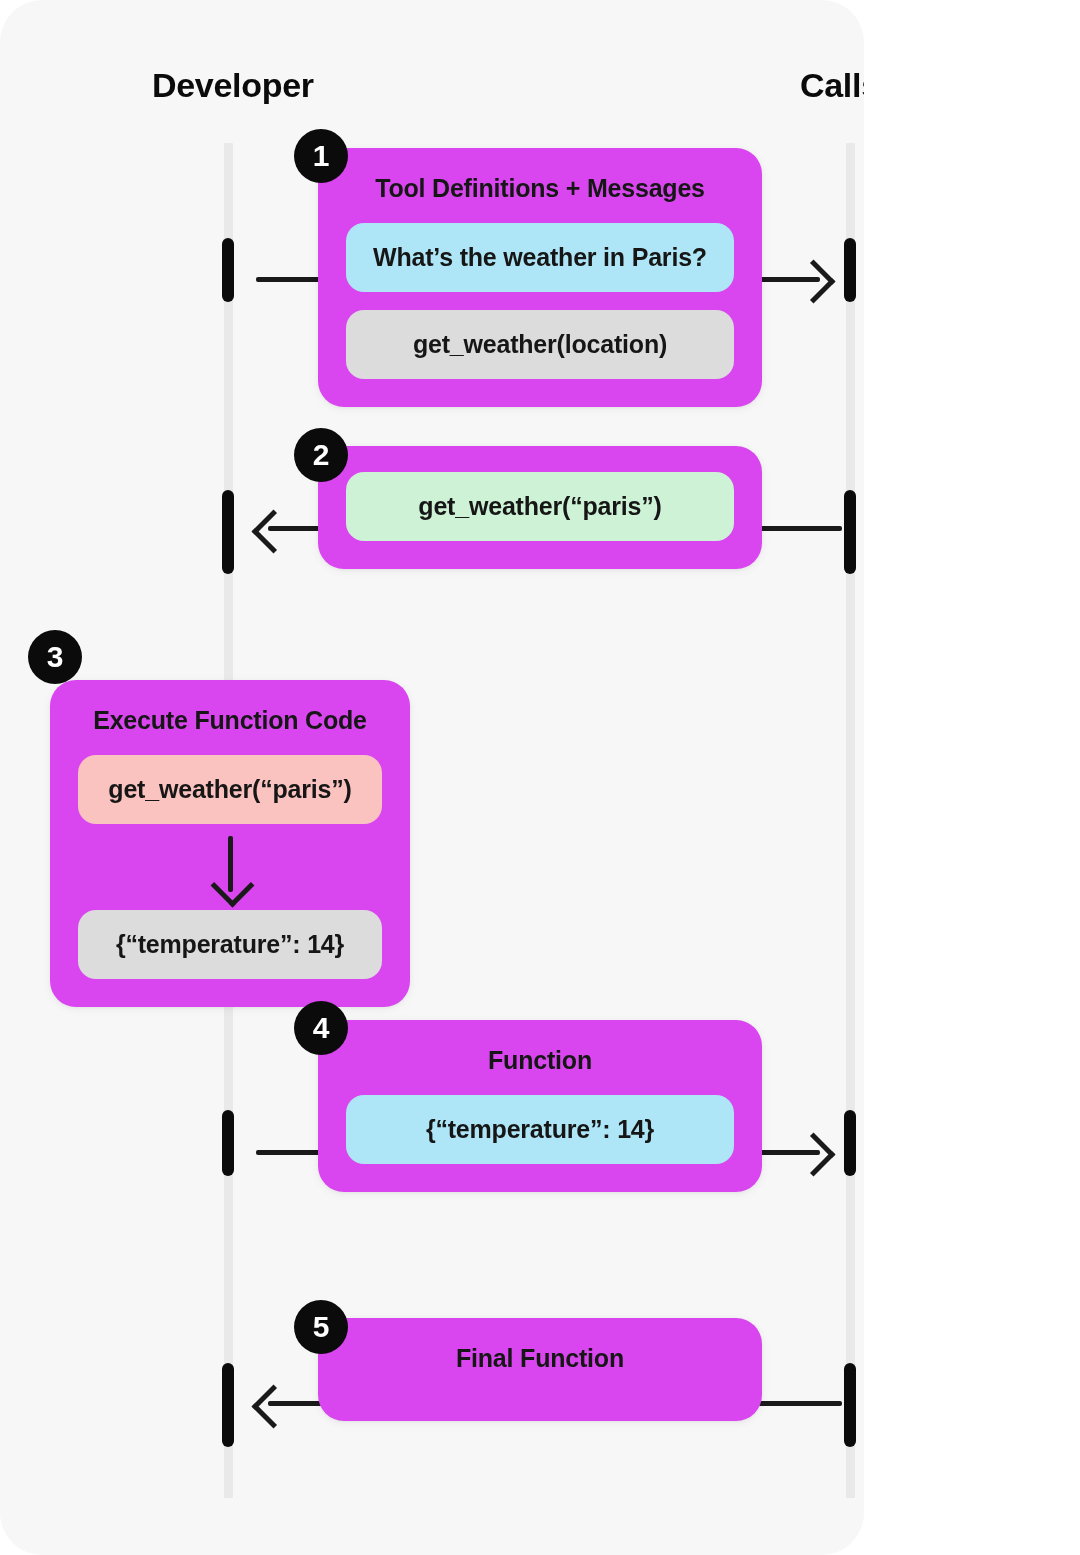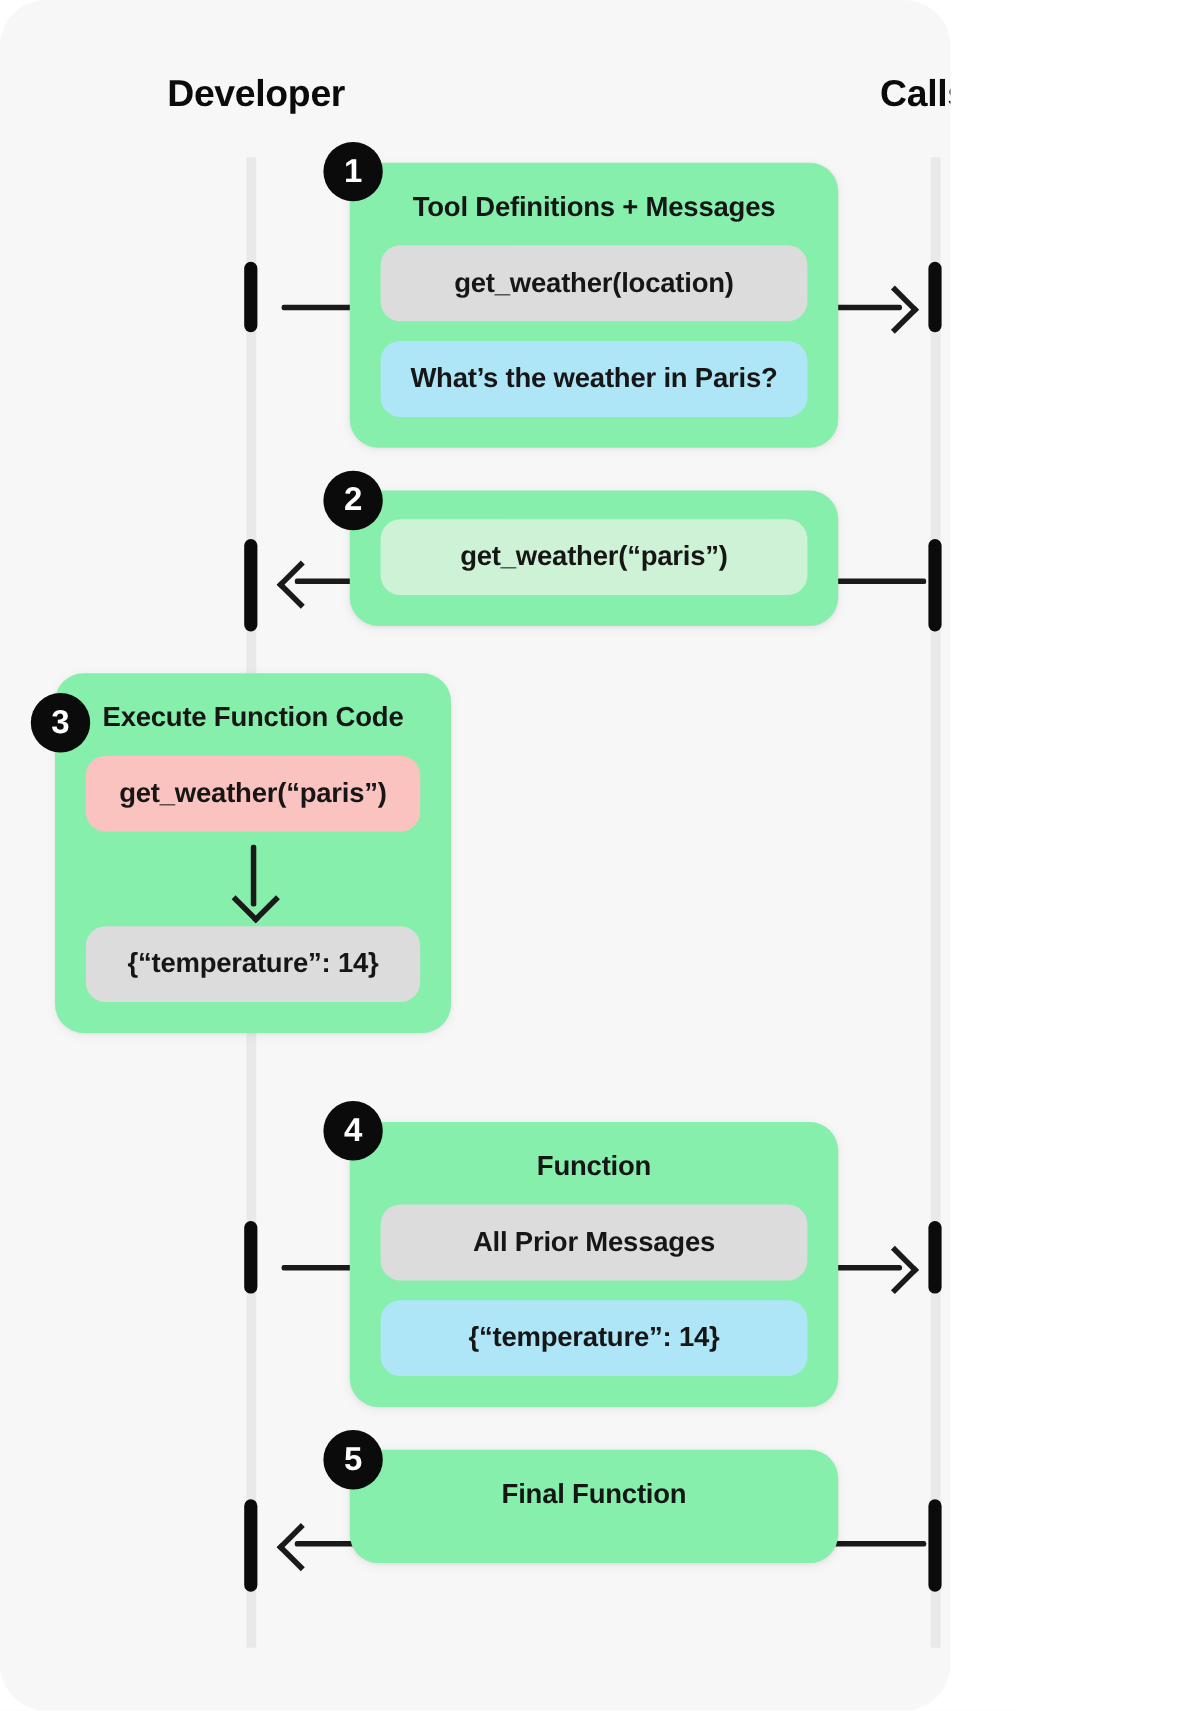--- a/index.html
+++ b/index.html
@@ -63,21 +63,21 @@
     height: 26px;
     border-top: 5px solid #1a1a1a;
     border-right: 5px solid #1a1a1a;
   }
   .arrow-head.right { transform: rotate(45deg); }
   .arrow-head.left  { transform: rotate(-135deg); }
 
   
   .card {
     position: absolute;
-    background: #86efac;
+    background: #d946ef;
     border-radius: 26px;
     box-shadow: 0 2px 10px rgba(0,0,0,0.06), 0 1px 3px rgba(0,0,0,0.04);
     box-sizing: border-box;
     padding: 26px 28px 28px 28px;
   }
   .card-title {
     text-align: center;
     font-size: 25px;
     font-weight: 700;
     color: #161616;
@@ -160,56 +160,55 @@
 
   <div class="activation" style="left:222px; top:238px; height:64px;"></div>
   <div class="activation" style="left:844px; top:238px; height:64px;"></div>
   <div class="conn-line" style="left:256px; top:277px; width:68px;"></div>
   <div class="conn-line" style="left:758px; top:277px; width:62px;"></div>
   <div class="arrow-head right" style="left:798px; top:266px;"></div>
 
   <div class="badge" style="left:294px; top:129px;">1</div>
   <div class="card" style="left:318px; top:148px; width:444px;">
     <div class="card-title">Tool Definitions + Messages</div>
+    <div class="pill pill-blue">What’s the weather in Paris?</div>
     <div class="pill pill-gray">get_weather(location)</div>
-    <div class="pill pill-blue">What’s the weather in Paris?</div>
   </div>
 
   <div class="activation" style="left:222px; top:490px; height:84px;"></div>
   <div class="activation" style="left:844px; top:490px; height:84px;"></div>
   <div class="conn-line" style="left:268px; top:526px; width:56px;"></div>
   <div class="conn-line" style="left:758px; top:526px; width:84px;"></div>
   <div class="arrow-head left" style="left:258px; top:516px;"></div>
 
   <div class="badge" style="left:294px; top:428px;">2</div>
   <div class="card" style="left:318px; top:446px; width:444px;">
     <div class="pill pill-green">get_weather(“paris”)</div>
   </div>
 
   <div class="badge" style="left:28px; top:630px;">3</div>
-  <div class="card" style="left:50px; top:612px; width:360px;">
+  <div class="card" style="left:50px; top:680px; width:360px;">
     <div class="card-title">Execute Function Code</div>
     <div class="pill pill-pink">get_weather(“paris”)</div>
     <div class="down-arrow-wrap">
       <div class="down-arrow-shaft"></div>
       <div class="down-arrow-head"></div>
     </div>
     <div class="pill pill-gray" style="margin-top:0;">{“temperature”: 14}</div>
   </div>
 
   <div class="activation" style="left:222px; top:1110px; height:66px;"></div>
   <div class="activation" style="left:844px; top:1110px; height:66px;"></div>
   <div class="conn-line" style="left:256px; top:1150px; width:68px;"></div>
   <div class="conn-line" style="left:758px; top:1150px; width:62px;"></div>
   <div class="arrow-head right" style="left:798px; top:1139px;"></div>
 
   <div class="badge" style="left:294px; top:1001px;">4</div>
   <div class="card" style="left:318px; top:1020px; width:444px;">
     <div class="card-title">Function</div>
-    <div class="pill pill-gray">All Prior Messages</div>
     <div class="pill pill-blue">{“temperature”: 14}</div>
   </div>
 
   <div class="activation" style="left:222px; top:1363px; height:84px;"></div>
   <div class="activation" style="left:844px; top:1363px; height:84px;"></div>
   <div class="conn-line" style="left:268px; top:1401px; width:56px;"></div>
   <div class="conn-line" style="left:758px; top:1401px; width:84px;"></div>
   <div class="arrow-head left" style="left:258px; top:1391px;"></div>
 
   <div class="badge" style="left:294px; top:1300px;">5</div>

